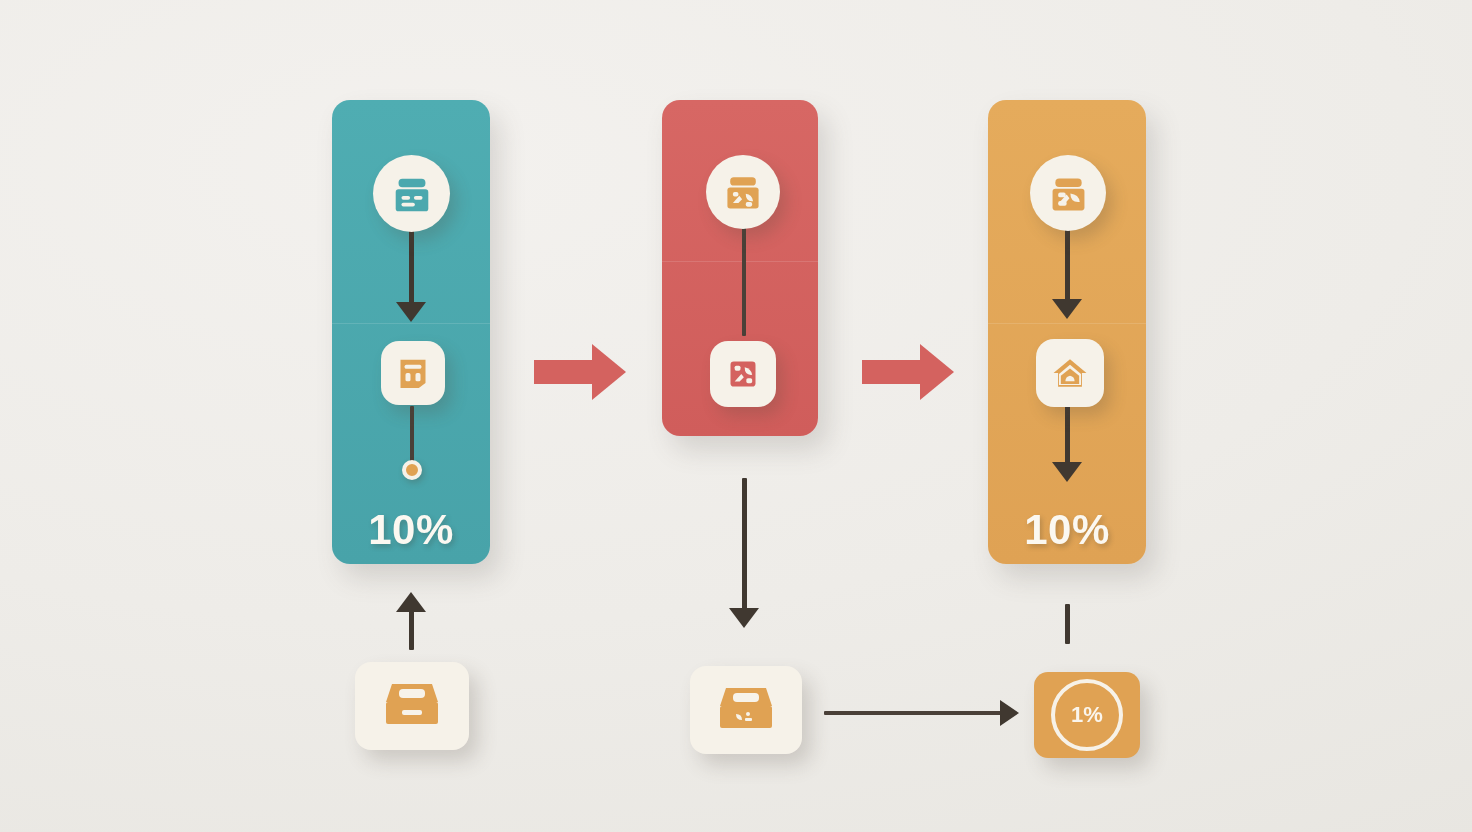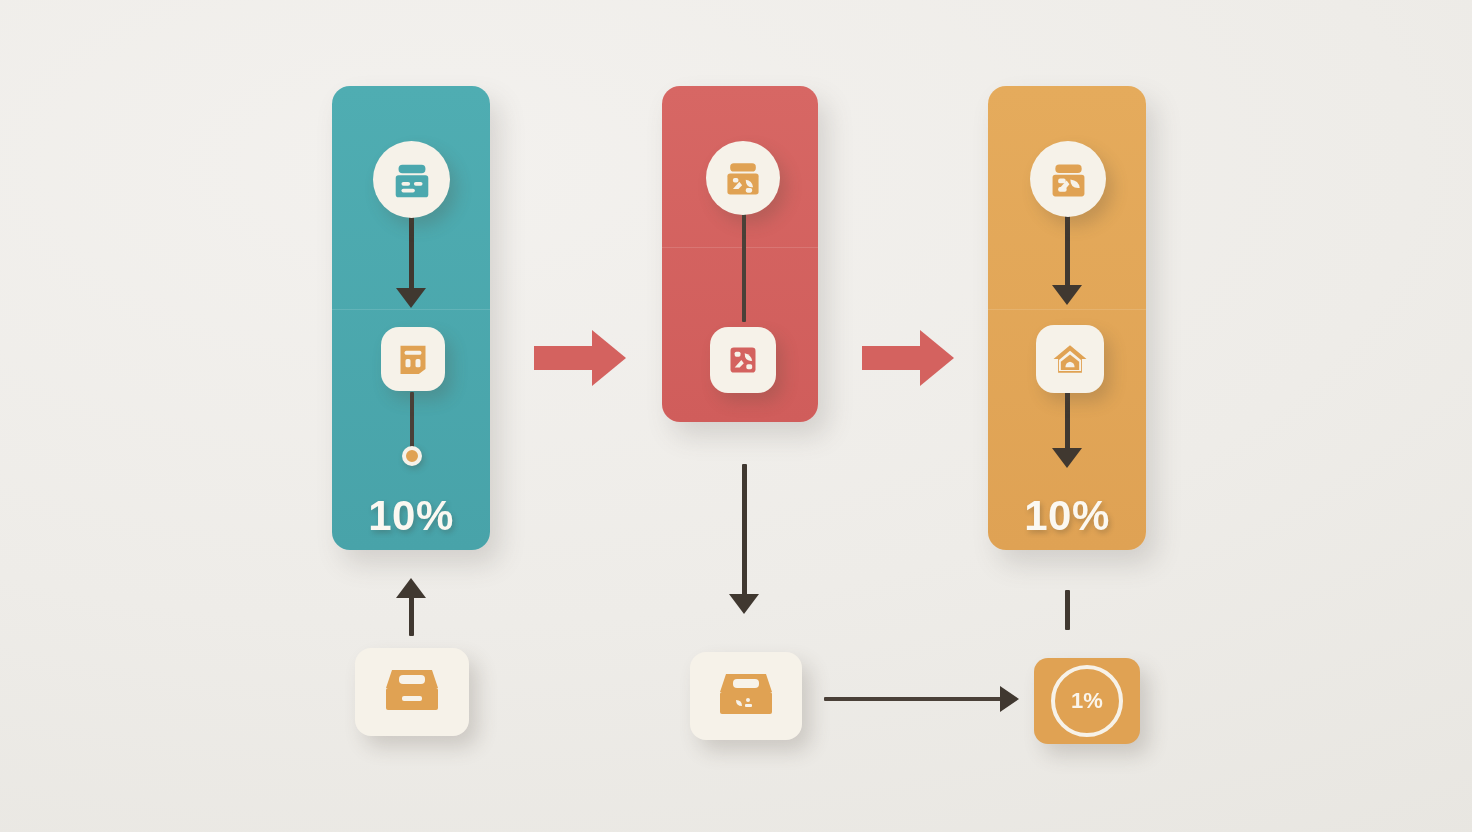--- a/index.html
+++ b/index.html
@@ -9,21 +9,21 @@
     font-family:"Liberation Sans", sans-serif;
     overflow:hidden;
     position:relative;
   }
   
   .canvas{
     position:absolute;inset:0;
     background:
       radial-gradient(120% 100% at 30% 20%, #f3f1ee 0%, #eeece8 55%, #e8e6e1 100%);
   }
-  .stage{position:absolute;inset:0;}
+  .stage{position:absolute;inset:0;margin-top:14px;}
 
   
   .panel{
     position:absolute;
     border-radius:18px;
     box-shadow:10px 14px 26px rgba(90,85,75,.18);
   }
   .panel::after{
     
     content:"";

